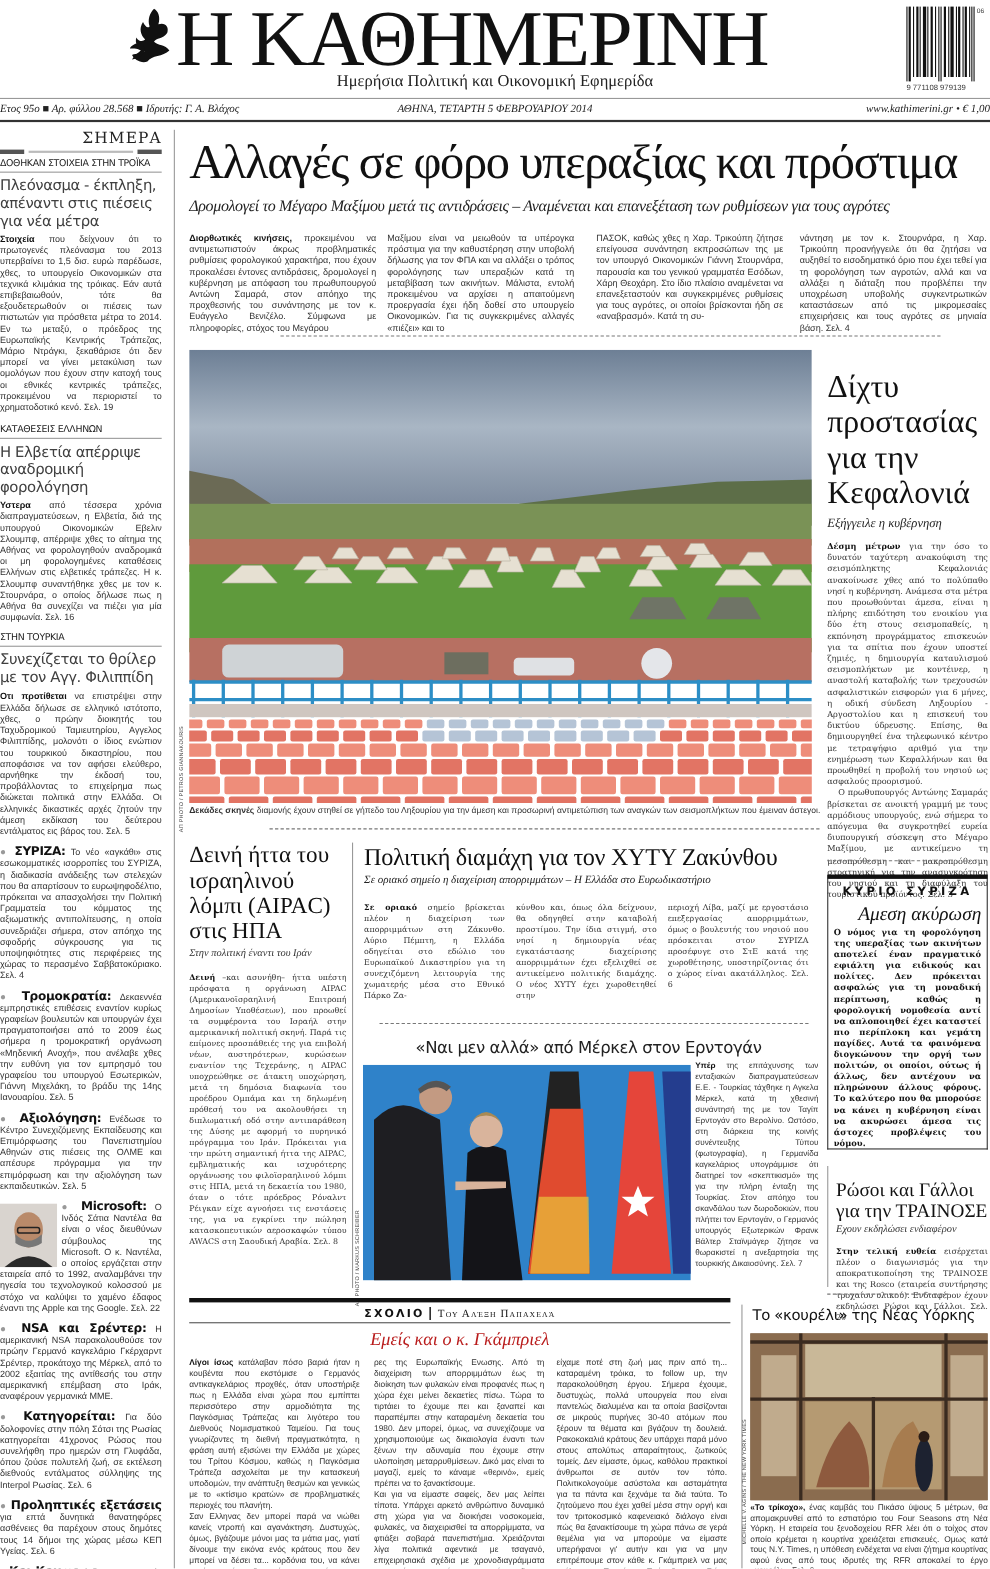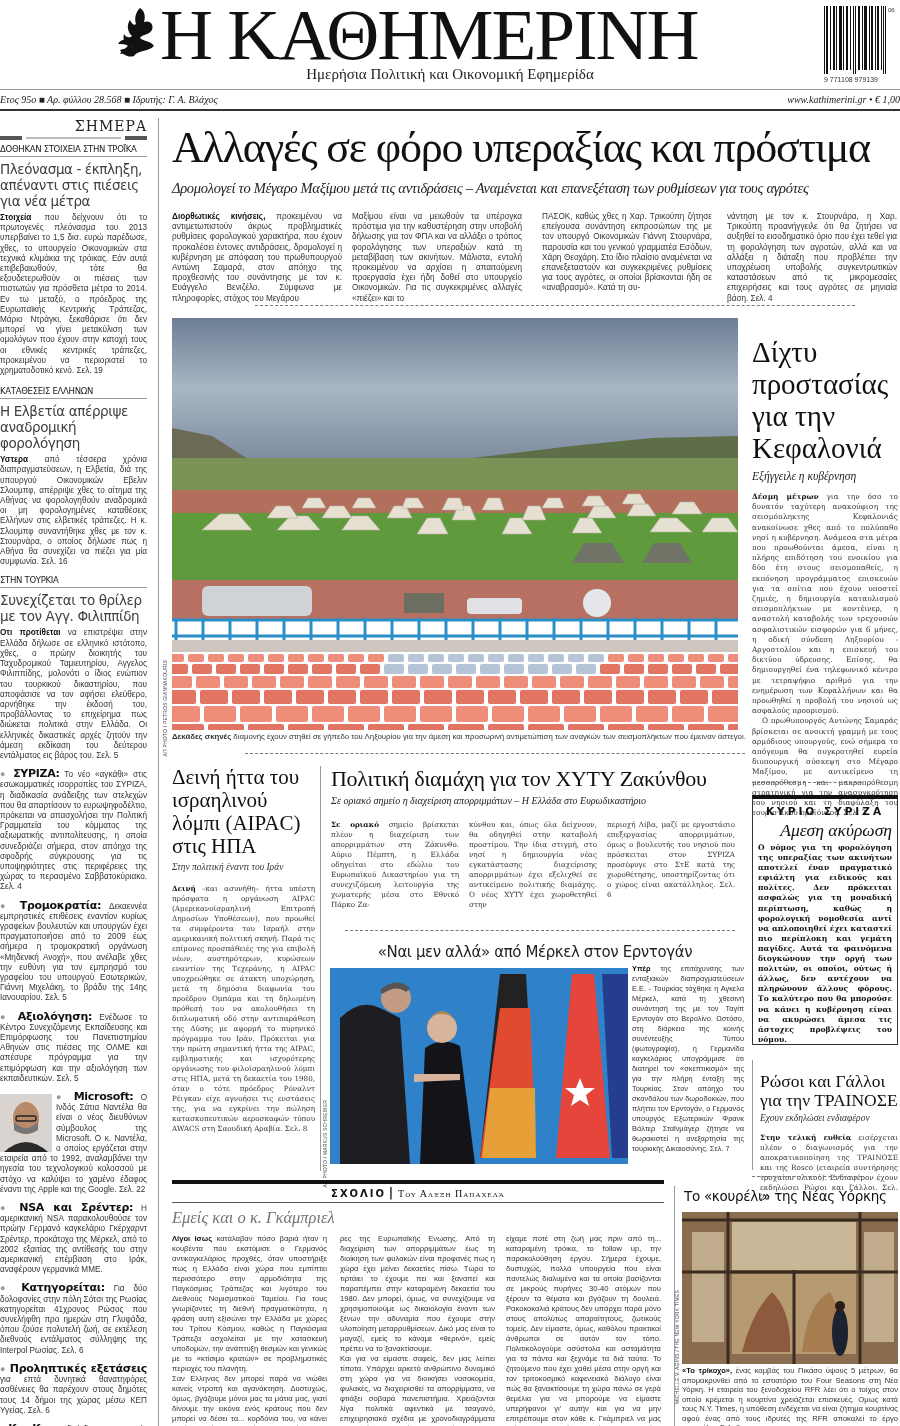--- a/index.html
+++ b/index.html
@@ -61,21 +61,21 @@
 
 #trainose-title{left:760px;top:1072px;width:140px;font-family:"Liberation Serif",serif;font-size:17.5px;line-height:19px;color:#111}
 #trainose-sub{left:760px;top:1113px;font-family:"Liberation Serif",serif;font-style:italic;font-size:9.5px;color:#333}
 #trainose-body{left:760px;top:1133px;width:138px}
 
 
 #comment-bar{left:172px;top:1180px;width:492px;border-top:4px solid #111}
 #comment-kicker{left:172px;top:1186px;width:492px;text-align:center;font-size:10px;color:#111}
 #comment-kicker b{font-family:"DejaVu Sans",sans-serif;letter-spacing:2px}
 #comment-rule{left:172px;top:1202px;width:492px;border-top:1px solid #555}
-#comment-title{left:172px;top:1208px;width:492px;font-family:"Liberation Serif",serif;font-style:italic;font-size:16.5px;color:#737373}
+#comment-title{left:172px;top:1208px;width:492px;text-align:center;font-family:"Liberation Serif",serif;font-style:italic;font-size:16.5px;color:#b91c1c}
 .ccol{top:1234px;width:155px}
 .ccol p{font-size:7.6px;line-height:10px}
 
 
 #nyc-title{left:684px;top:1188px;font-family:"DejaVu Sans",sans-serif;font-size:13.5px;color:#111;white-space:nowrap;letter-spacing:-0.3px}
 #photo3{left:682px;top:1212px;width:216px;height:152px;overflow:hidden}
 #nyc-caption{left:682px;top:1366px;width:216px}
 #nyc-caption p{font-size:7.6px;line-height:9.5px}
 
 .vrule{position:absolute;border-left:1px solid #999}
@@ -112,20 +112,21 @@
       <rect x="59" y="4" width="1" height="64"></rect>
       <rect x="61" y="4" width="1" height="68"></rect>
       <rect x="63" y="4" width="1" height="68"></rect>
   </g>
   <text x="2" y="80" font-size="7" font-family="Liberation Sans, sans-serif" fill="#333">9 771108 979139</text>
   <text x="66" y="10" font-size="6" font-family="Liberation Sans, sans-serif" fill="#333">06</text>
 </svg>
 <div class="abs" id="masthead-sub">Ημερήσια Πολιτική και Οικονομική Εφημερίδα</div>
 <div class="abs" id="masthead-bar">
   <span style="left:0">Ετος 95ο ■ Αρ. φύλλου 28.568 ■ Ιδρυτής: Γ. Α. Βλάχος</span>
+  <span style="left:0;width:900px;text-align:center">ΑΘΗΝΑ, ΤΕΤΑΡΤΗ 5 ΦΕΒΡΟΥΑΡΙΟΥ 2014</span>
   <span style="right:0">www.kathimerini.gr • € 1,00</span>
 </div>
 
 <div class="vrule" style="left:158px;top:118px;height:1308px"></div>
 <div class="abs" id="left">
   <div style="text-align:right;font-family:'DejaVu Serif',serif;font-size:14px;letter-spacing:1px;color:#222">ΣΗΜΕΡΑ</div>
   <div style="display:flex;align-items:center;gap:4px;margin:2px 0 2px">
     <div style="height:4px;width:22px;background:#555"></div>
       <div style="height:2px;flex:1;background:#bbb"></div>
       <div style="height:4px;width:22px;background:#555"></div>

